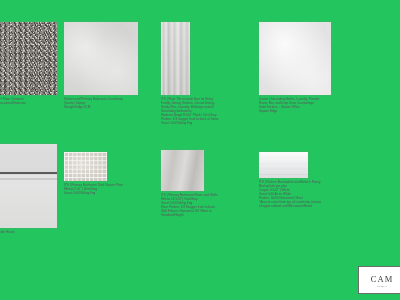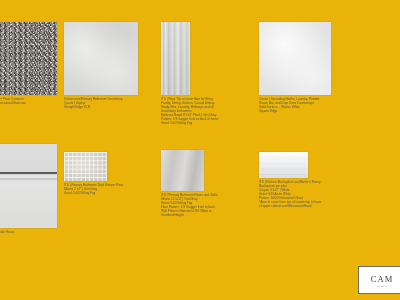--- a/index.html
+++ b/index.html
@@ -12,21 +12,21 @@
     height: 300px;
     overflow: hidden;
     font-family: "Liberation Sans", sans-serif;
     color: #4a4a48;
     position: relative;
   }
 
   .board {
     position: absolute;
     inset: 0;
-    background: #eab308;
+    background: #22c55e;
     padding-left: 16px;
   }
 
   
   .item {
     position: absolute;
   }
   .swatch {
     position: relative;
     overflow: hidden;

